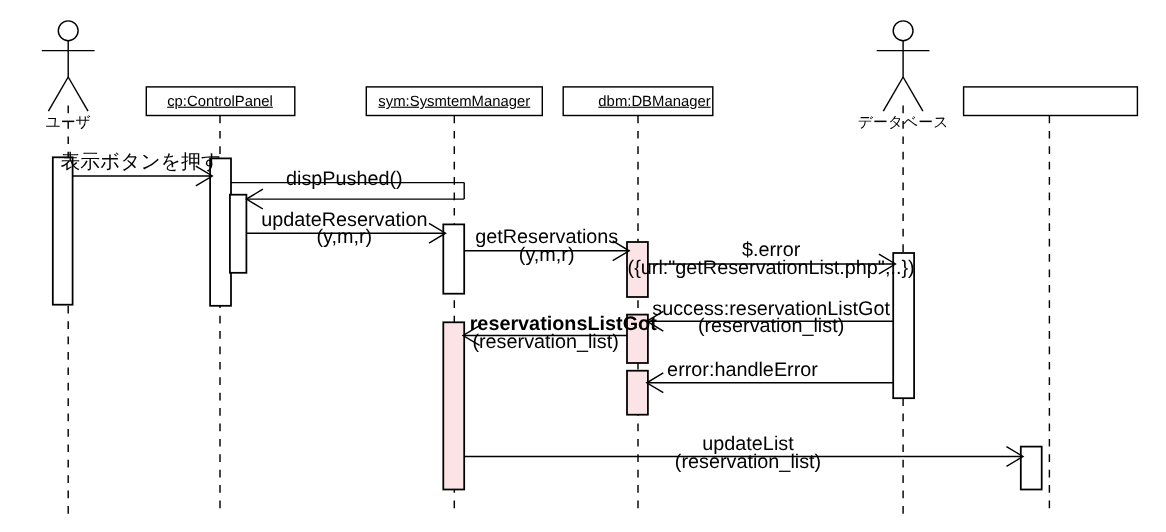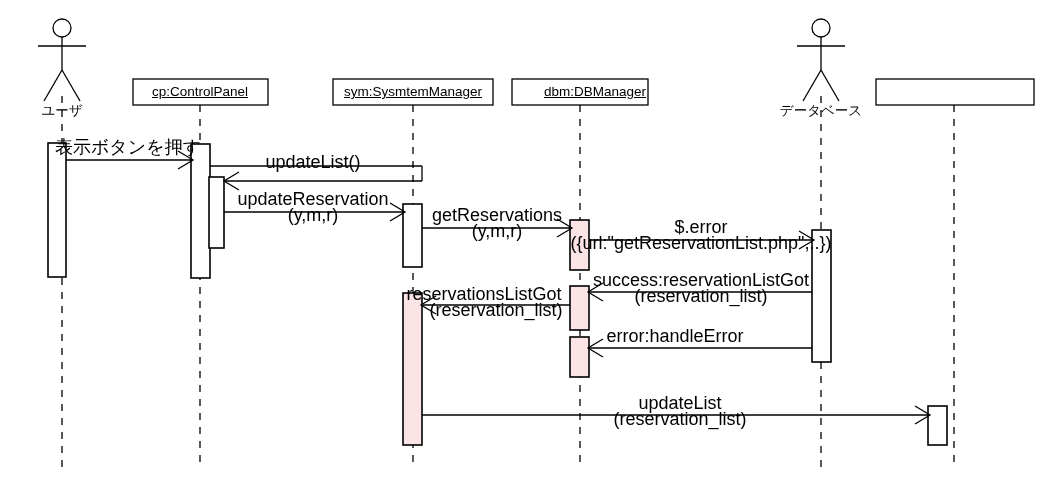--- a/index.html
+++ b/index.html
@@ -150,35 +150,35 @@
 
   <div class="actor-label" style="left:62px; top:103px;">ユーザ</div>
   <div class="actor-label" style="left:821px; top:103px;">データベース</div>
 
   <div class="obj-box-label" style="left:200px; top:92px;">cp:ControlPanel</div>
   <div class="obj-box-label" style="left:413px; top:92px;">sym:SysmtemManager</div>
   <div class="obj-box-label" style="left:595px; top:92px;">dbm:DBManager</div>
 
   <div class="lbl c" style="left:128px; top:140px;">表示ボタンを押す</div>
 
-  <div class="lbl c" style="left:313px; top:155px;">updateList()</div>
+  <div class="lbl c" style="left:313px; top:155px;">dispPushed()</div>
 
   <div class="lbl c" style="left:313px; top:192px;">updateReservation</div>
   <div class="lbl c" style="left:313px; top:208px;">(y,m,r)</div>
 
   <div class="lbl c" style="left:497px; top:208px;">getReservations</div>
   <div class="lbl c" style="left:497px; top:224px;">(y,m,r)</div>
 
   <div class="lbl c" style="left:701px; top:220px;">$.error</div>
   <div class="lbl c" style="left:701px; top:236px;">({url:"getReservationList.php",..})</div>
 
   <div class="lbl c" style="left:701px; top:273px;">success:reservationListGot</div>
   <div class="lbl c" style="left:701px; top:289px;">(reservation_list)</div>
 
-  <div class="lbl c" style="left:484px; top:287px;">reservationsListGot</div>
+  <div class="lbl c" style="left:512px; top:287px;font-weight:bold;">reservationsListGot</div>
   <div class="lbl c" style="left:496px; top:303px;">(reservation_list)</div>
 
   <div class="lbl c" style="left:675px; top:329px;">error:handleError</div>
 
   <div class="lbl c" style="left:680px; top:396px;">updateList</div>
   <div class="lbl c" style="left:680px; top:412px;">(reservation_list)</div>
 
 </div>
 
 </body></html>

